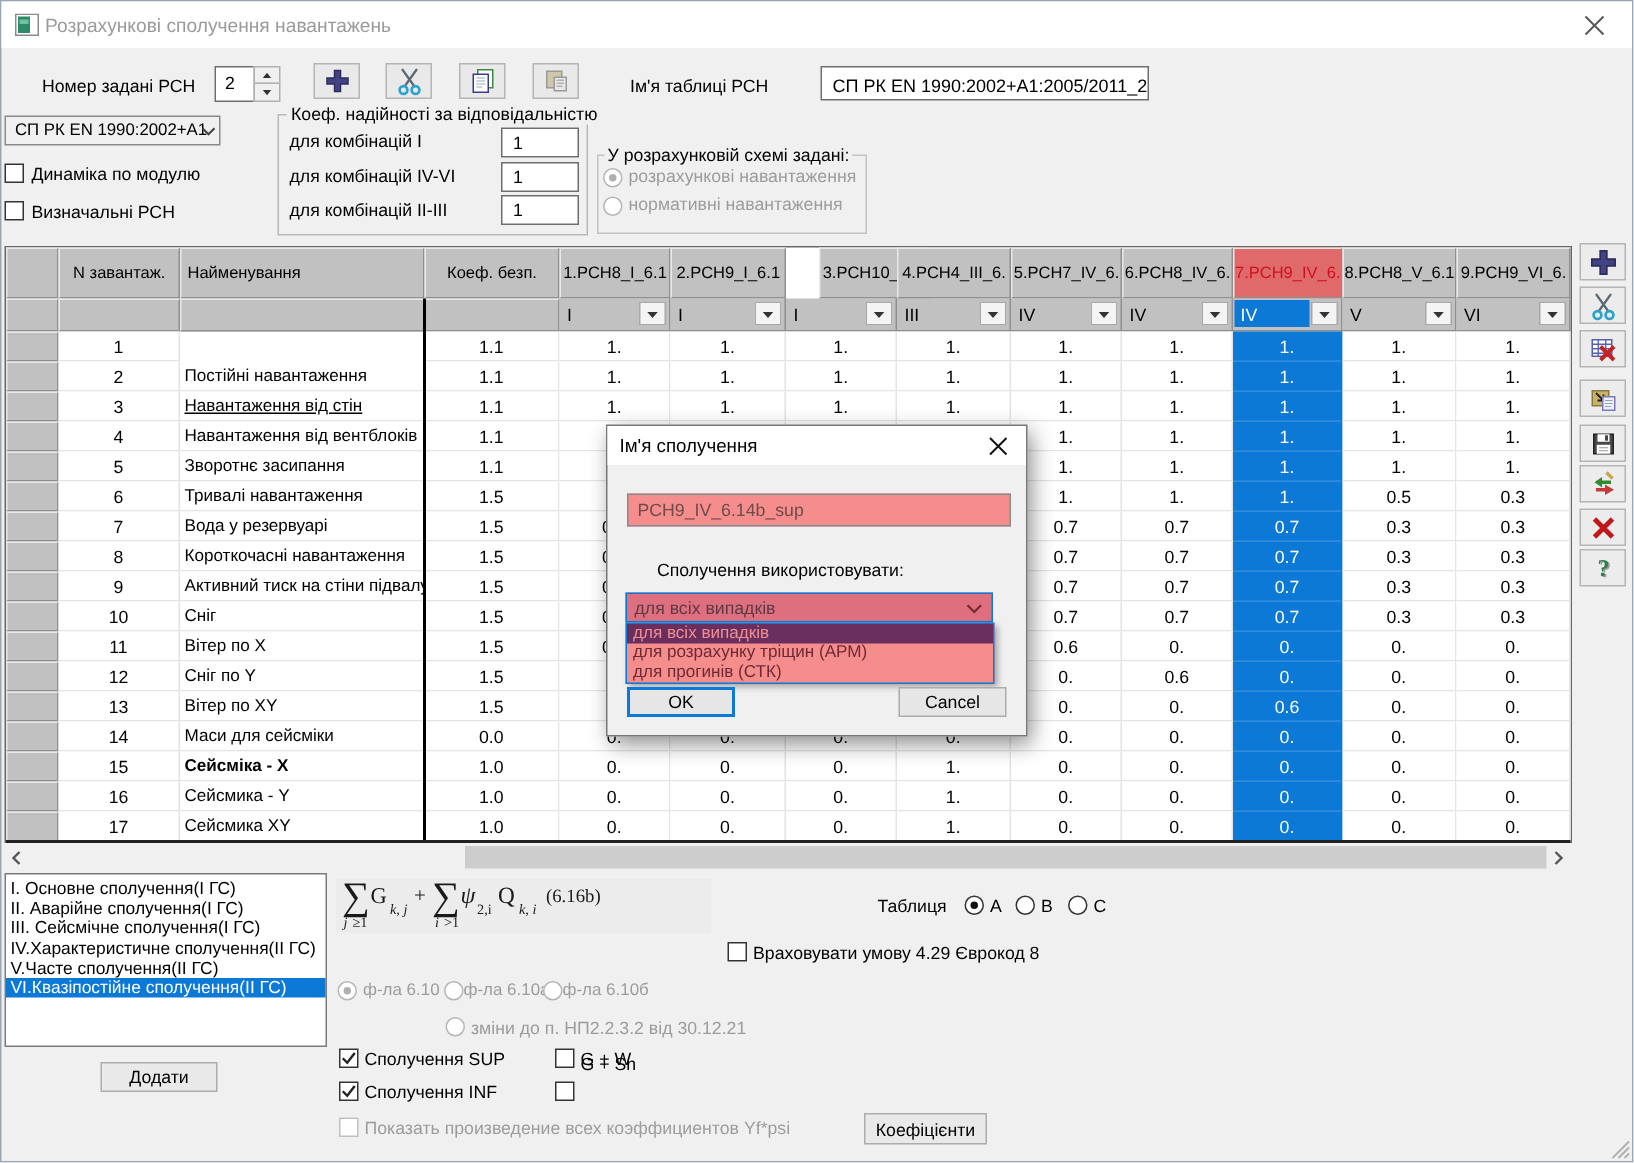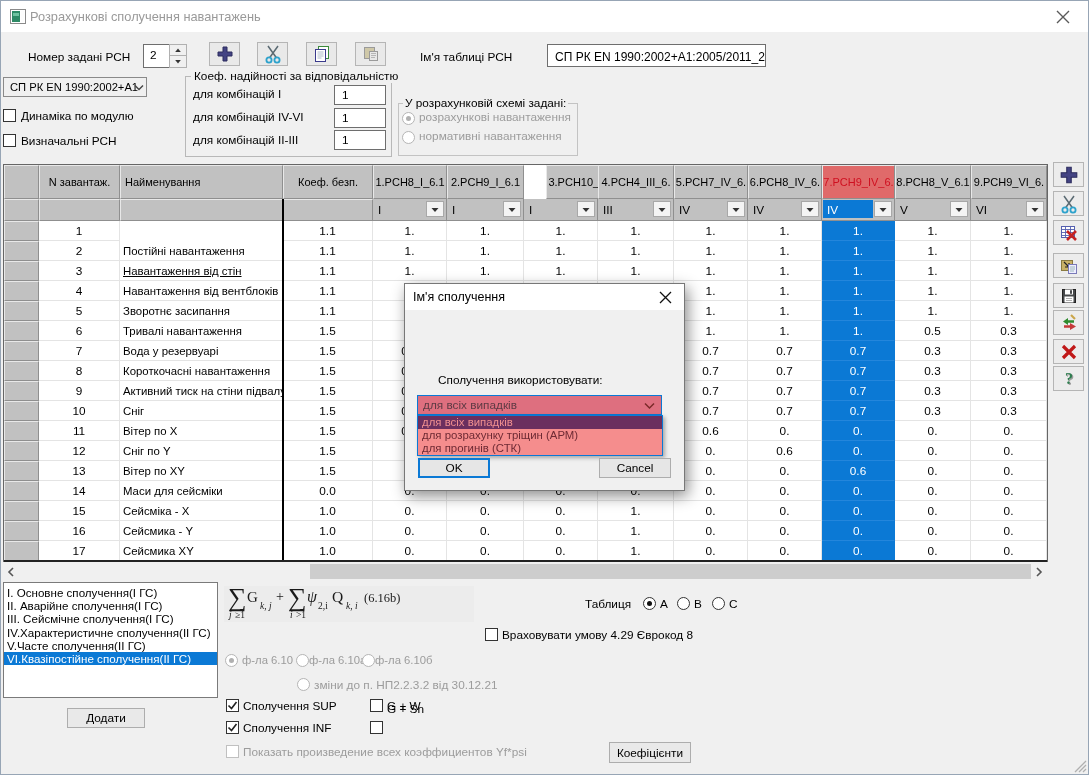--- a/index.html
+++ b/index.html
@@ -355,21 +355,21 @@
 <div class="abs gcell" style="left:447px;top:481px;width:77px;height:20px;">0.</div>
 <div class="abs gcell" style="left:524px;top:481px;width:74px;height:20px;">0.</div>
 <div class="abs gcell" style="left:598px;top:481px;width:76px;height:20px;">0.</div>
 <div class="abs gcell" style="left:674px;top:481px;width:74px;height:20px;">0.</div>
 <div class="abs gcell" style="left:748px;top:481px;width:74px;height:20px;">0.</div>
 <div class="abs gcell bluecell" style="left:822px;top:481px;width:73px;height:20px;">0.</div>
 <div class="abs gcell" style="left:895px;top:481px;width:76px;height:20px;">0.</div>
 <div class="abs gcell" style="left:971px;top:481px;width:76px;height:20px;">0.</div>
 <div class="abs hcell" style="left:4px;top:501px;width:35px;height:20px;"></div>
 <div class="abs gcell" style="left:39px;top:501px;width:81px;height:20px;">15</div>
-<div class="abs gcell namecell" style="left:120px;top:501px;width:163px;height:20px;">Сейсміка - X</div>
+<div class="abs gcell namecell" style="left:120px;top:501px;width:163px;height:20px;font-weight:bold;">Сейсміка - X</div>
 <div class="abs gcell" style="left:283px;top:501px;width:90px;height:20px;">1.0</div>
 <div class="abs gcell" style="left:373px;top:501px;width:74px;height:20px;">0.</div>
 <div class="abs gcell" style="left:447px;top:501px;width:77px;height:20px;">0.</div>
 <div class="abs gcell" style="left:524px;top:501px;width:74px;height:20px;">0.</div>
 <div class="abs gcell" style="left:598px;top:501px;width:76px;height:20px;">1.</div>
 <div class="abs gcell" style="left:674px;top:501px;width:74px;height:20px;">0.</div>
 <div class="abs gcell" style="left:748px;top:501px;width:74px;height:20px;">0.</div>
 <div class="abs gcell bluecell" style="left:822px;top:501px;width:73px;height:20px;">0.</div>
 <div class="abs gcell" style="left:895px;top:501px;width:76px;height:20px;">0.</div>
 <div class="abs gcell" style="left:971px;top:501px;width:76px;height:20px;">0.</div>
@@ -520,30 +520,31 @@
 <div class="lbl" style="left:387px;top:699px;">G + W</div>
 <div class="cb" style="left:226px;top:721px;"></div>
 <svg class="abs" style="left:226px;top:721px" width="13" height="13">
     <path d="M2.5 6.5 L5.5 9.5 L10.5 3" stroke="#222" stroke-width="1.6" fill="none"></path>
   </svg>
 <div class="lbl" style="left:243px;top:721px;">Сполучення INF</div>
 <div class="cb" style="left:370px;top:721px;"></div>
 <div class="lbl" style="left:387px;top:702px;">G + Sn</div>
 <div class="cb" style="left:226px;top:745px;border-color:#c0c0c0;"></div>
 <div class="lbl gray" style="left:243px;top:745px;">Показать произведение всех коэффициентов Yf*psi</div>
-<div class="btn" style="left:609px;top:742px;width:82px;height:21px;">Коефіцієнти</div>
+<div class="btn" style="left:576px;top:742px;width:82px;height:21px;">Коефіцієнти</div>
 <svg class="abs" style="left:1074px;top:760px" width="13" height="13">
     <path d="M12 1 L1 12 M12 5 L5 12 M12 9 L9 12" stroke="#b0b0b0" stroke-width="1.3"></path>
   </svg>
 <div class="abs" style="left:404px;top:283px;width:281px;height:208px;background:#f0f0f0;border:1px solid #777;box-sizing:border-box;box-shadow:3px 5px 14px rgba(0,0,0,0.45);">
 <div style="position:absolute;left:0;top:0;width:100%;height:26px;background:#fff;"></div>
 <div style="position:absolute;left:8px;top:6px;font-size:12.5px;">Ім'я сполучення</div>
 <svg style="position:absolute;right:12px;top:7px" width="13" height="13" viewBox="0 0 13 13">
       <path d="M1 1 L12 12 M12 1 L1 12" stroke="#111" stroke-width="1.3"></path>
     </svg>
+<div style="position:absolute;left:13px;top:45px;width:256px;height:22px;background:#f58d8d;border:1px solid #8a8a8a;box-sizing:border-box;padding:3px 0 0 6px;color:#6e4a4a;">PCH9_IV_6.14b_sup</div>
 <div style="position:absolute;left:33px;top:89px;">Сполучення використовувати:</div>
 <div style="position:absolute;left:12px;top:111px;width:245px;height:20px;background:#de6f7f;border:1px solid #0b79d5;box-sizing:border-box;padding:2px 0 0 5px;color:#5e3a44;">для всіх випадків
 <svg style="position:absolute;right:6px;top:6px" width="11" height="8">
         <path d="M1 1.5 L5.5 6 L10 1.5" stroke="#7a2a2a" stroke-width="1.5" fill="none"></path>
       </svg></div>
 <div style="position:absolute;left:12px;top:131px;width:246px;height:41px;border:1px solid #0b79d5;box-sizing:border-box;background:#f58d8d;box-shadow:2px 2px 4px rgba(0,0,0,0.3);font-size:11.4px;">
 <div style="height:13px;background:#6b2f5f;color:#ef8f8f;padding:0 0 0 4px;line-height:13px;">для всіх випадків</div>
 <div style="height:13px;color:#6e2a34;padding:0 0 0 4px;line-height:13px;">для розрахунку тріщин (АРМ)</div>
 <div style="height:13px;color:#6e2a34;padding:0 0 0 4px;line-height:13px;">для прогинів (СТК)</div>
 </div>

